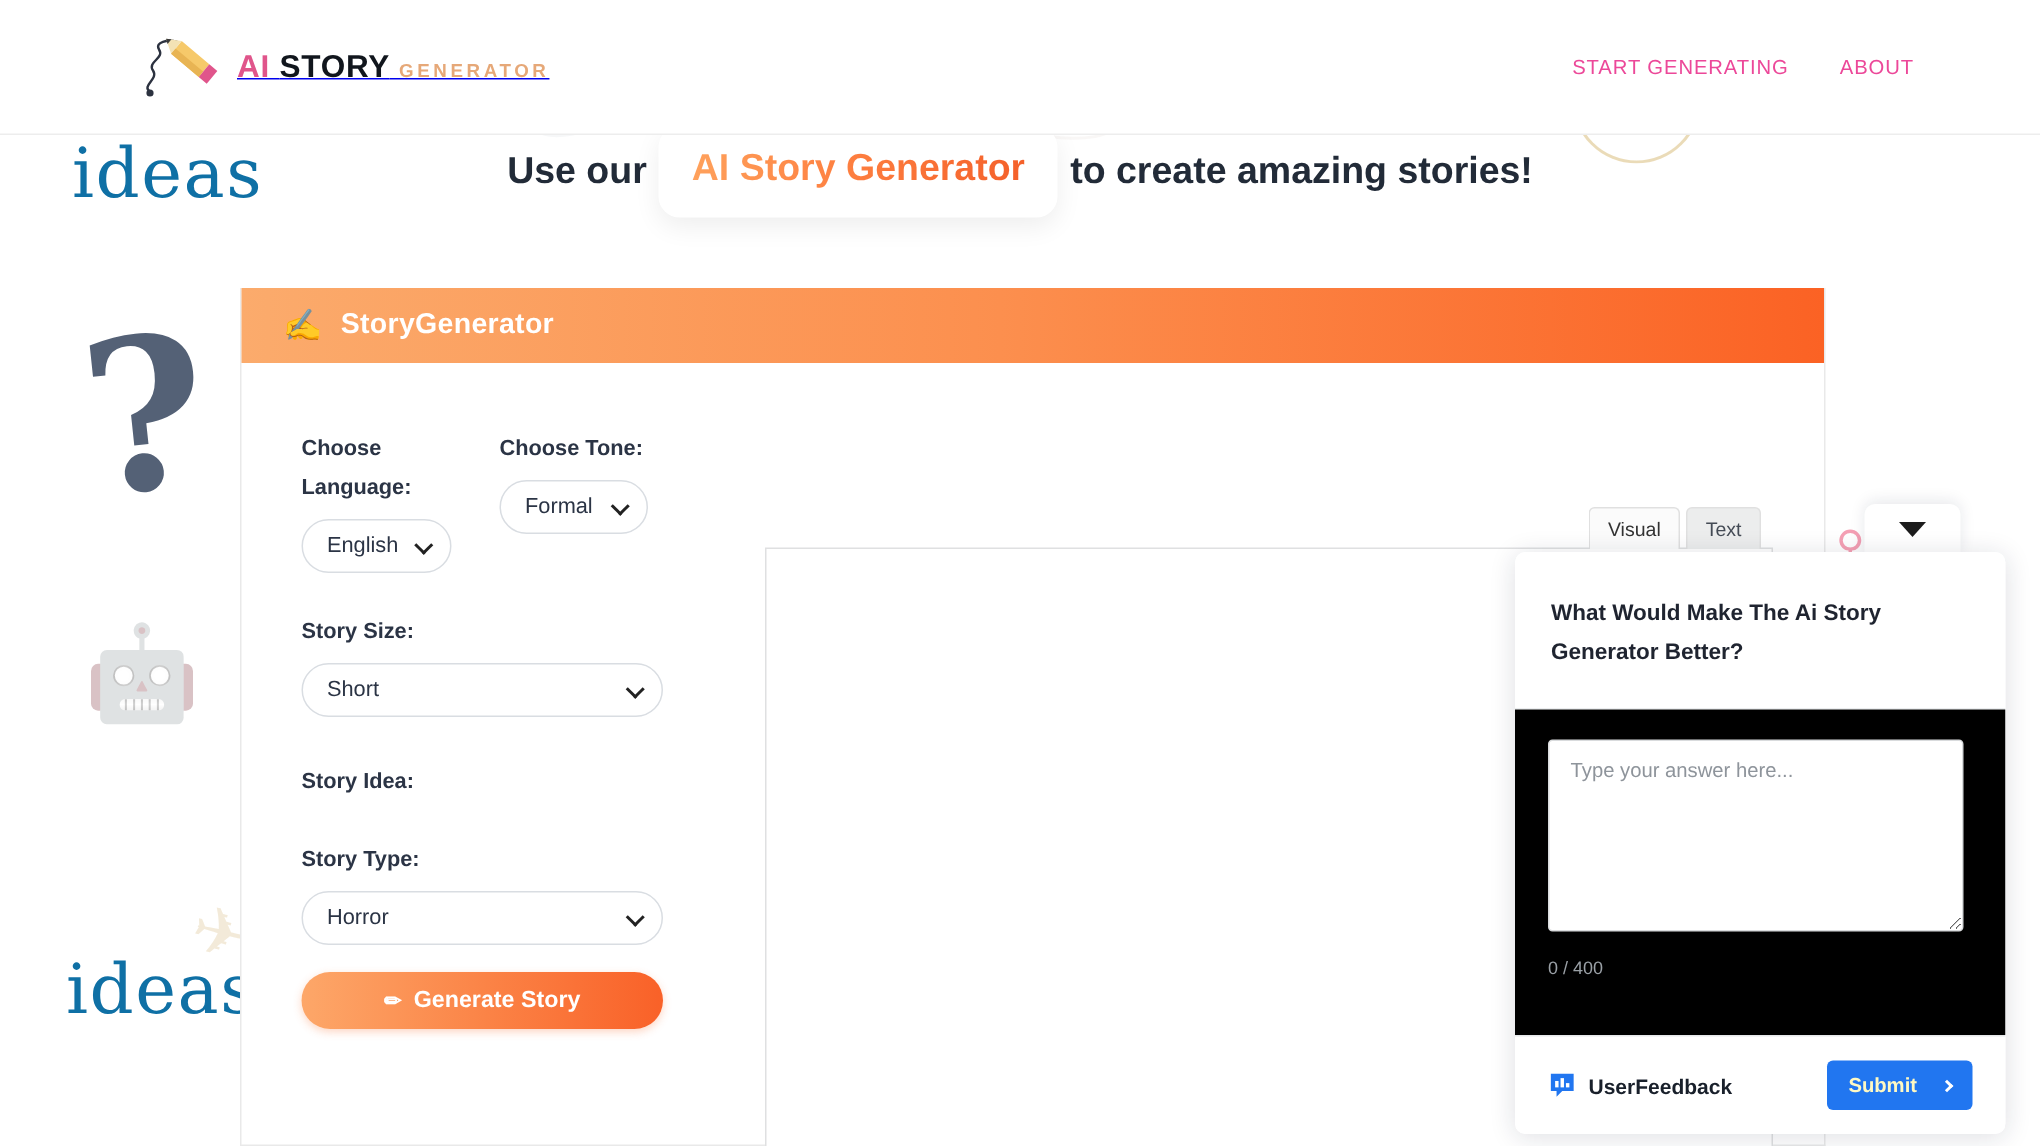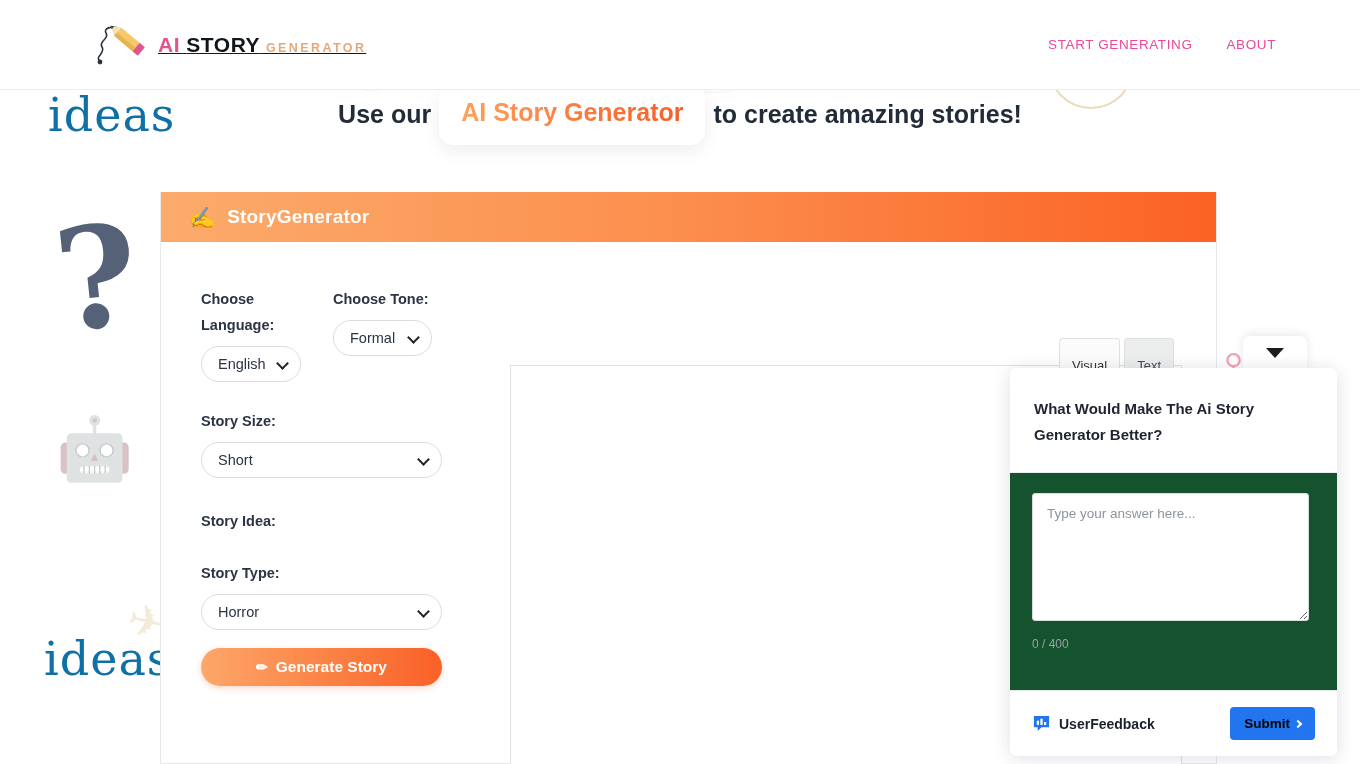--- a/index.html
+++ b/index.html
@@ -176,21 +176,21 @@
 
   
   .gen-right { flex: 1; position: relative; padding: 16px 0 0 0; }
   .editor-tabs {
     position: absolute; right: 42px; top: 96px;
     display: flex; align-items: flex-end; gap: 4px;
     z-index: 4;
   }
   .etab {
     font-size: 13px; color: #444b55;
-    padding: 19px 12px 6px 12px;
+    padding: 6px 12px 6px 12px;
     border: 1px solid #e0e0e0;
     border-bottom: none;
     border-radius: 4px 4px 0 0;
     background: #eceded;
     cursor: pointer;
   }
   .etab.active { background: #fbfbfb; color: #333; }
   .editor-box {
     position: absolute;
     left: 24px; top: 123px;
@@ -226,21 +226,21 @@
     border-top: 10px solid #1c1c1c;
   }
   .fb-question {
     padding: 28px 24px 24px 24px;
     font-size: 15px; font-weight: 700; color: #1f2430;
     line-height: 1.72;
     border-bottom: 1px solid #eceef0;
     background: #fff;
   }
   .fb-answer-area {
-    background: #14532d;
+    background: #000000;
     padding: 20px 22px 10px 22px;
     flex: 1;
   }
   .fb-textarea {
     width: 277px; height: 128px;
     border: 1px solid #d9dbdd;
     border-radius: 3px;
     background: #ffffff;
     font-family: "Liberation Sans", sans-serif;
     font-size: 13.5px; color: #333;
@@ -260,26 +260,26 @@
     height: 66px;
     display: flex; align-items: center;
     padding: 0 22px 0 22px;
   }
   .fb-brand { display: flex; align-items: center; gap: 8px; }
   .fb-brand-icon { width: 19px; height: 19px; display:block; }
   .fb-brand-text { font-size: 14px; font-weight: 700; color: #19202b; }
   .fb-submit {
     margin-left: auto;
     background: #2176f0;
-    color: #000000;
+    color: #fef9c3;
     border: none; border-radius: 4px;
     font-family: "Liberation Sans", sans-serif;
     font-size: 13.5px; font-weight: 700;
     padding: 9px 14px;
-    display: flex; align-items: center; gap: 5px;
+    display: flex; align-items: center; gap: 17px;
     cursor: pointer;
   }
   .fb-submit-caret {
     width: 6px; height: 6px;
     border-right: 2px solid #fff; border-top: 2px solid #fff;
     transform: rotate(45deg);
     display: inline-block;
   }
 </style>
 </head>

